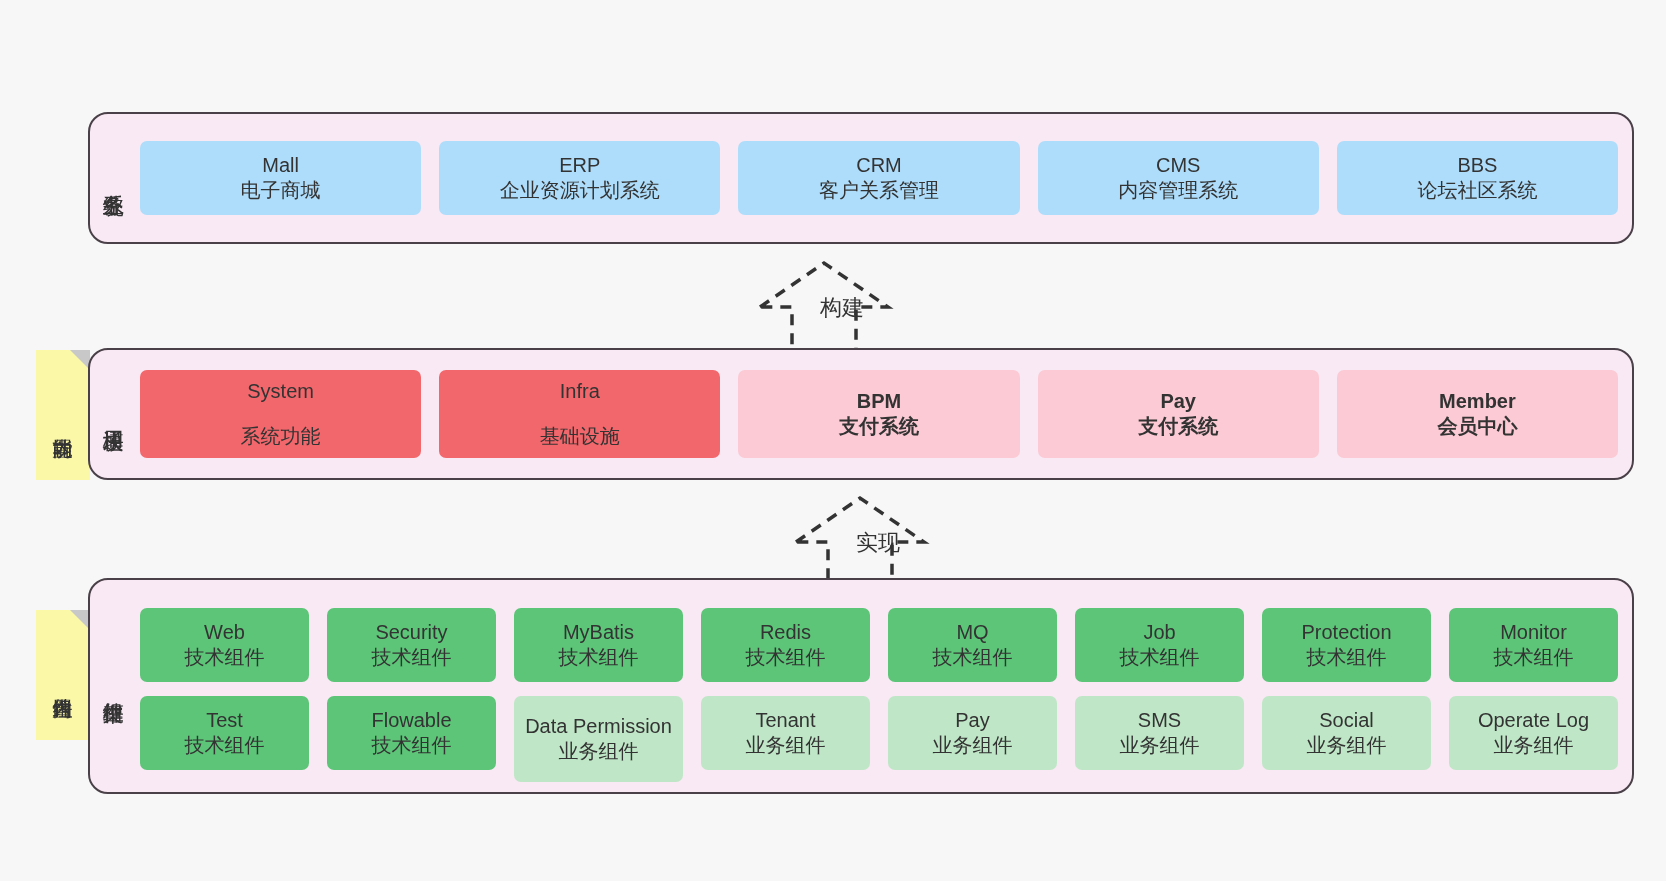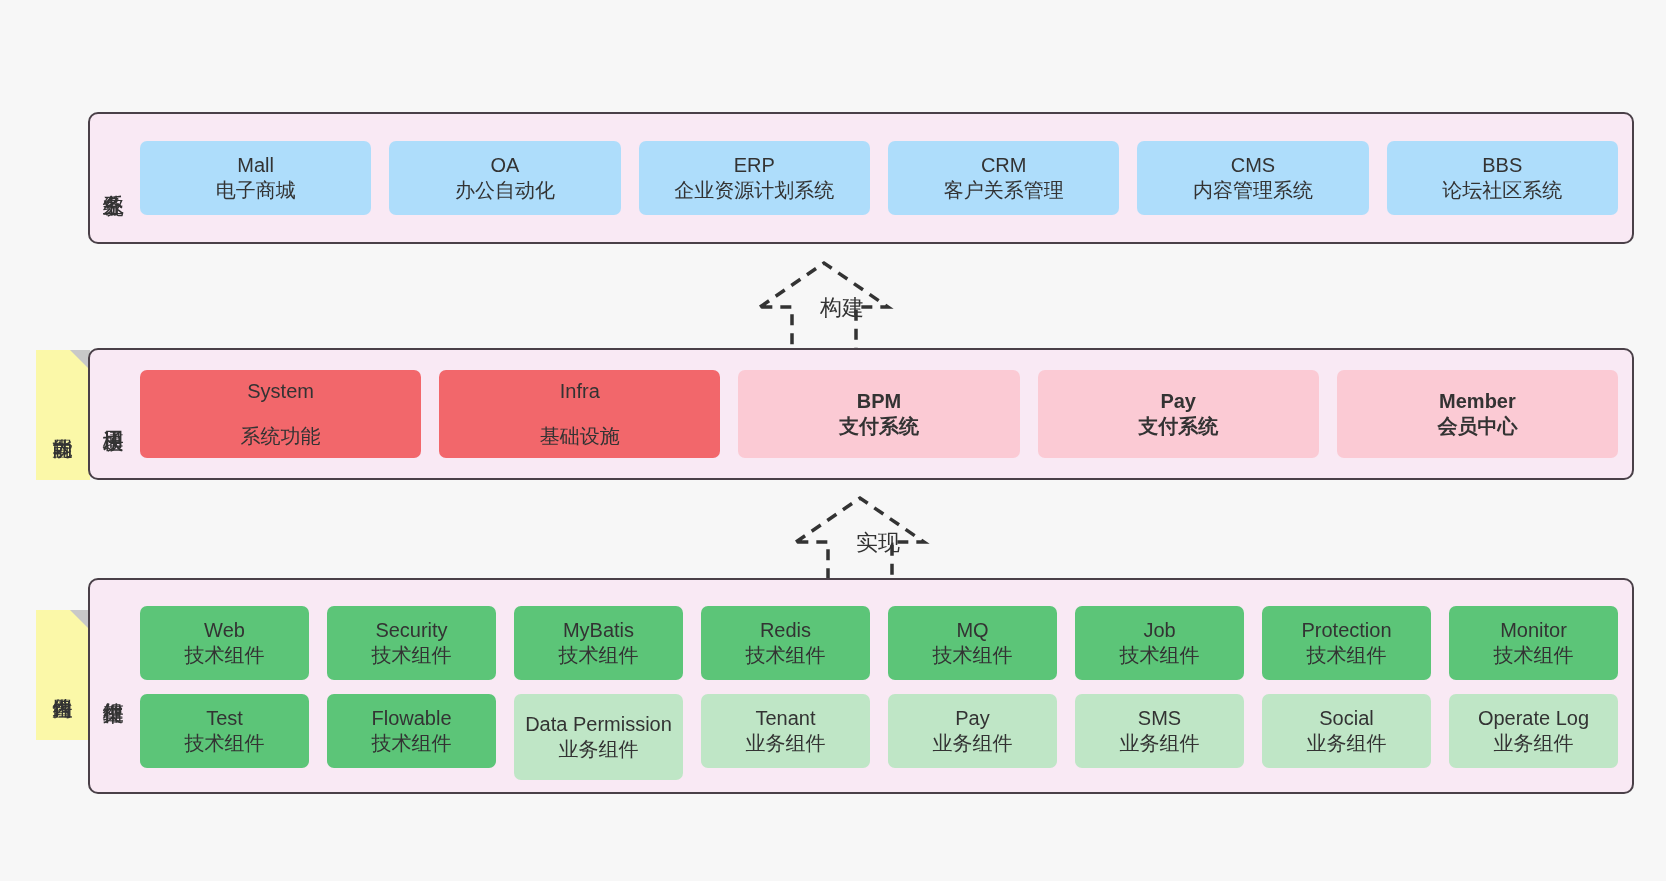--- a/index.html
+++ b/index.html
@@ -15,21 +15,21 @@
     font-family: "Liberation Sans", "DejaVu Sans", sans-serif;
     color: #333333;
   }
 
   
   .layer {
     position: absolute;
     box-sizing: border-box;
     background: #f9e9f4;
     border: 2px solid #4a4048;
-    border-radius: 10px;
+    border-radius: 20px;
     display: flex;
     align-items: stretch;
   }
   .layer-title {
     flex: 0 0 auto;
     width: 46px;
     display: flex;
     align-items: center;
     justify-content: center;
     font-size: 21px;
@@ -43,23 +43,23 @@
   }
   .layer-body {
     flex: 1 1 auto;
     display: flex;
     align-items: center;
     padding: 0 14px 0 4px;
     gap: 18px;
   }
   .layer-body.two-rows {
     flex-direction: column;
-    justify-content: flex-end;
+    justify-content: flex-start;
     gap: 14px;
-    padding: 12px 14px 12px 4px;
+    padding: 28px 14px 12px 4px;
   }
   .grid-row {
     display: flex;
     width: 100%;
     gap: 18px;
     align-items: stretch;
   }
 
   
   .card {
@@ -138,24 +138,20 @@
 
 <div class="layer" style="left:88px; top:112px; width:1546px; height:132px;">
   <div class="layer-title">业务系统</div>
   <div class="layer-body">
 
     <div class="card blue">
       <span class="c-en">Mall</span>
       <span class="c-cn">电子商城</span>
     </div>
     <div class="card blue">
-      <span class="c-en">OA</span>
-      <span class="c-cn">办公自动化</span>
-    </div>
-    <div class="card blue">
       <span class="c-en">ERP</span>
       <span class="c-cn">企业资源计划系统</span>
     </div>
     <div class="card blue">
       <span class="c-en">CRM</span>
       <span class="c-cn">客户关系管理</span>
     </div>
     <div class="card blue">
       <span class="c-en">CMS</span>
       <span class="c-cn">内容管理系统</span>

